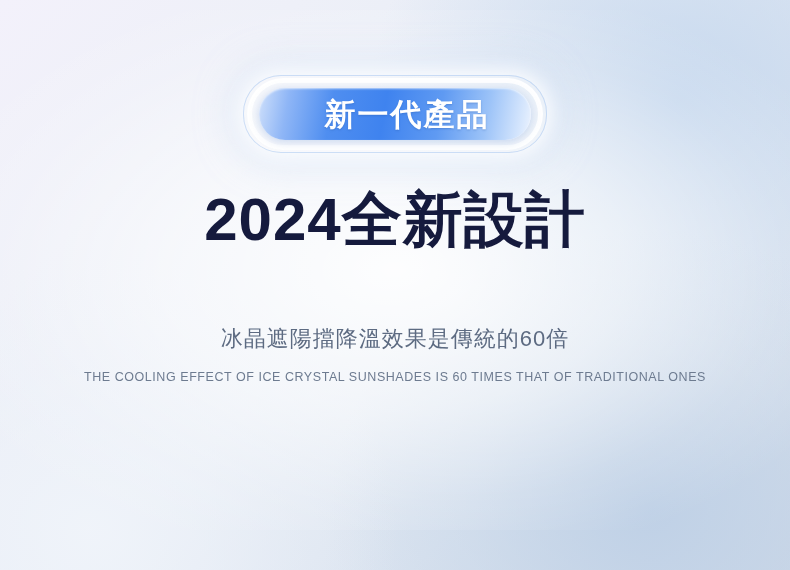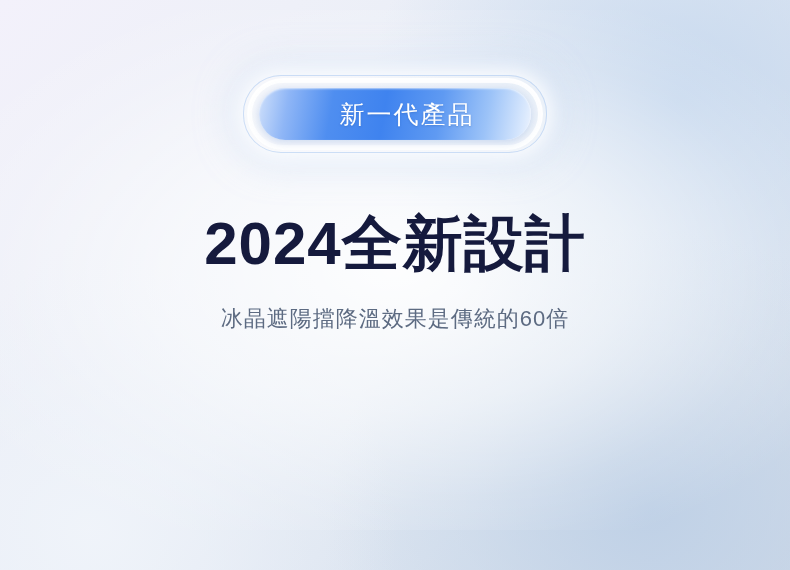--- a/index.html
+++ b/index.html
@@ -146,33 +146,33 @@
         #9cc3f8 83%,
         #d9e8fd 96%,
         #eef4fe 100%);
     box-shadow:
       inset 0 1px 2px rgba(255,255,255,0.65),
       0 2px 10px rgba(110,150,215,0.35);
   }
 
   .badge-label {
     color: #ffffff;
-    font-size: 25px;
-    font-weight: 400;
+    font-size: 31px;
+    font-weight: 700;
     letter-spacing: 2px;
     line-height: 1;
     text-shadow: 0 1px 2px rgba(40,90,170,0.35);
     white-space: nowrap;
     user-select: none;
     margin-left: 24px;
   }
 
   
   .headline {
-    margin-top: 72px;
+    margin-top: 48px;
     text-align: left;
     color: #151a3d;
     line-height: 1.06;
     user-select: none;
   }
 
   .headline-line {
     display: block;
     white-space: nowrap;
     font-weight: 700;
@@ -184,21 +184,21 @@
   }
 
   .headline-line-2 {
     font-size: 60px;
     letter-spacing: 1px;
     margin-top: 10px;
   }
 
   
   .subtitle {
-    margin-top: 28px;
+    margin-top: 72px;
     font-size: 22px;
     font-weight: 500;
     color: #5d6b82;
     letter-spacing: 1px;
     white-space: nowrap;
     text-align: right;
     user-select: none;
   }
 
   .caption {
@@ -231,15 +231,16 @@
         <span class="badge-label">新一代產品</span>
       </div>
     </div>
 
     <div class="headline">
       <span class="headline-line headline-line-1">2024全新設計</span>
     </div>
 
     <div class="subtitle">冰晶遮陽擋降溫效果是傳統的60倍</div>
 
+    <div class="caption">THE COOLING EFFECT OF ICE CRYSTAL SUNSHADES IS 60 TIMES THAT OF TRADITIONAL ONES</div>
 
   </div>
 </div>
 
 </body></html>

